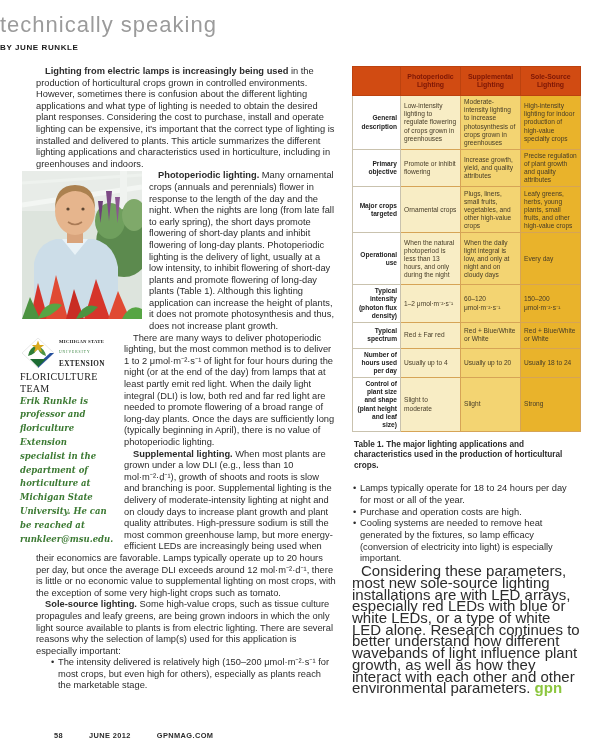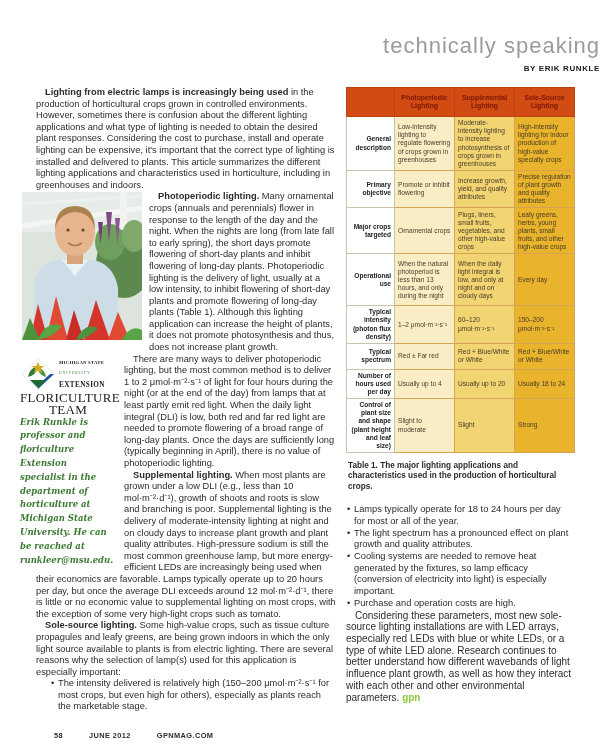--- a/index.html
+++ b/index.html
@@ -1,37 +1,37 @@
 <!DOCTYPE html>
 <html><head>
 <meta charset="utf-8">
 <style>
   html,body{margin:0;padding:0;background:#ffffff;}
   .page{position:relative;width:600px;height:753px;background:#fff;overflow:hidden;
         font-family:"Liberation Sans",sans-serif;color:#2c2c2c;}
-  header{text-align:right;padding-top:33px;}
+  header{text-align:left;padding-top:12px;}
   .kicker{font-size:22px;color:#9b9b9b;letter-spacing:1px;font-weight:400;}
   .byline{font-size:8px;font-weight:bold;color:#1a1a1a;letter-spacing:.6px;margin-top:5px;}
   .title{font-size:25px;font-weight:bold;color:#4a1d7f;margin:14px 0 0 0;letter-spacing:-.3px;}
-  .columns{display:flex;gap:10px;padding:14px 28px 0 36px;}
+  .columns{display:flex;gap:16px;padding:14px 28px 0 36px;}
   .col-left{width:300px;flex:none;font-size:9.3px;line-height:11.6px;text-align:left;}
   .col-right{width:228px;flex:none;}
   p.body{margin:0;text-indent:9px;}
   p.body b{font-weight:bold;}
   
   .rail-photo{float:left;width:120px;height:148px;margin:1px 7px 3px -14px;text-indent:0;}
   .rail-photo svg{display:block;}
   .rail-bio{float:left;clear:left;width:96px;margin:3px 8px 2px -16px;text-indent:0;}
   .logo-row{display:flex;gap:3px;align-items:center;}
   .logo-text{font-family:"Liberation Serif",serif;color:#222;}
   .logo-l1{font-size:4.8px;font-weight:bold;letter-spacing:.2px;}
   .logo-l2{font-size:3.6px;color:#2e7d36;letter-spacing:1px;}
   .logo-l3{font-size:7.2px;font-weight:bold;letter-spacing:.4px;}
-  .logo-team{font-family:"Liberation Serif",serif;font-size:13px;color:#222;
-             letter-spacing:.3px;margin-top:1px;text-align:center;}
+  .logo-team{font-family:"Liberation Serif",serif;font-size:10px;color:#222;
+             letter-spacing:.3px;margin-top:1px;}
   .bio{font-family:"DejaVu Serif",serif;font-style:italic;font-weight:600;
        font-size:8.5px;line-height:13.8px;color:#3c7a33;width:90px;}
   
   ul.bullets{margin:0;padding:0;list-style:none;}
   ul.bullets li{position:relative;padding-left:8px;margin:0;}
   ul.bullets li::before{content:"\2022";position:absolute;left:1px;top:0;}
   .col-left ul.bullets{margin-left:14px;}
   
   table{border-collapse:collapse;width:228px;table-layout:fixed;}
   th,td{border:1px solid #d6a456;font-size:6.6px;line-height:8.1px;
@@ -39,34 +39,34 @@
   thead th{background:#d14b12;color:#7c1606;font-weight:bold;font-size:6.9px;
            height:24px;text-align:center;border-color:#bc420f;}
   tbody th{background:#ffffff;text-align:right;font-weight:bold;color:#1c1c1c;
            border-color:#c9c2ae;}
   td{color:#463c28;}
   col.lbl{width:48px;} col.c{width:60px;}
   td.c0{background:#f8edc5;} td.c1{background:#f3d472;} td.c2{background:#e9b32b;}
   .caption{font-size:8.2px;line-height:10.4px;font-weight:bold;color:#2b2b2b;
            margin:8px 0 12px 2px;width:214px;}
   .col-right .bullets{font-size:9.3px;line-height:11.7px;color:#2c2c2c;margin-top:6px;}
-  .closing{font-size:10px;line-height:11.7px;text-indent:9px;margin:0;color:#2c2c2c;}
+  .closing{font-size:15px;line-height:11.7px;text-indent:9px;margin:0;color:#2c2c2c;}
   .gpn{color:#8cc63e;font-weight:bold;}
   footer{position:absolute;left:37px;bottom:13px;font-size:7.4px;color:#2b2b2b;
          letter-spacing:.4px;font-weight:bold;}
   footer span{margin-right:9px;padding-left:17px;}
 </style>
 </head>
 <body>
 
 <div class="page">
 
   <header>
     <div class="kicker">technically speaking</div>
-    <div class="byline">BY ERIK RUNKLE</div>
+    <div class="byline">BY JUNE RUNKLE</div>
   </header>
 
   <main class="columns">
 
     <section class="col-left">
       <p class="body"><b>Lighting from electric lamps is increasingly being used</b><span> in the production of horticultural crops grown in controlled environments. However, sometimes there is confusion about the different lighting applications and what type of lighting is needed to obtain the desired plant responses. Considering the cost to purchase, install and operate lighting can be expensive, it's important that the correct type of lighting is installed and delivered to plants. This article summarizes the different lighting applications and characteristics used in horticulture, including in greenhouses and indoors.</span></p>
 
       <p class="body">
         <span class="rail-photo">
           <svg width="120" height="148" viewBox="0 0 120 148">
@@ -201,23 +201,22 @@
             <td class="c1">Slight</td>
             <td class="c2">Strong</td>
           </tr>
         </tbody>
       </table>
 
       <p class="caption">Table 1. The major lighting applications and characteristics used in the production of horticultural crops.</p>
 
       <ul class="bullets">
         <li><span>Lamps typically operate for 18 to 24 hours per day for most or all of the year.</span></li>
-        <li><span>The light spectrum has a pronounced effect on plant growth and quality attributes.</span></li>
+        <li><span>Purchase and operation costs are high.</span></li>
         <li><span>Cooling systems are needed to remove heat generated by the fixtures, so lamp efficacy (conversion of electricity into light) is especially important.</span></li>
-        <li><span>Purchase and operation costs are high.</span></li>
       </ul>
 
       <p class="closing"><span>Considering these parameters, most new sole-source lighting installations are with LED arrays, especially red LEDs with blue or white LEDs, or a type of white LED alone. Research continues to better understand how different wavebands of light influence plant growth, as well as how they interact with each other and other environmental parameters.</span> <span class="gpn">gpn</span></p>
     </aside>
 
   </main>
 
   <footer>
     <span>58</span><span>JUNE 2012</span><span>GPNMAG.COM</span>
   </footer>

